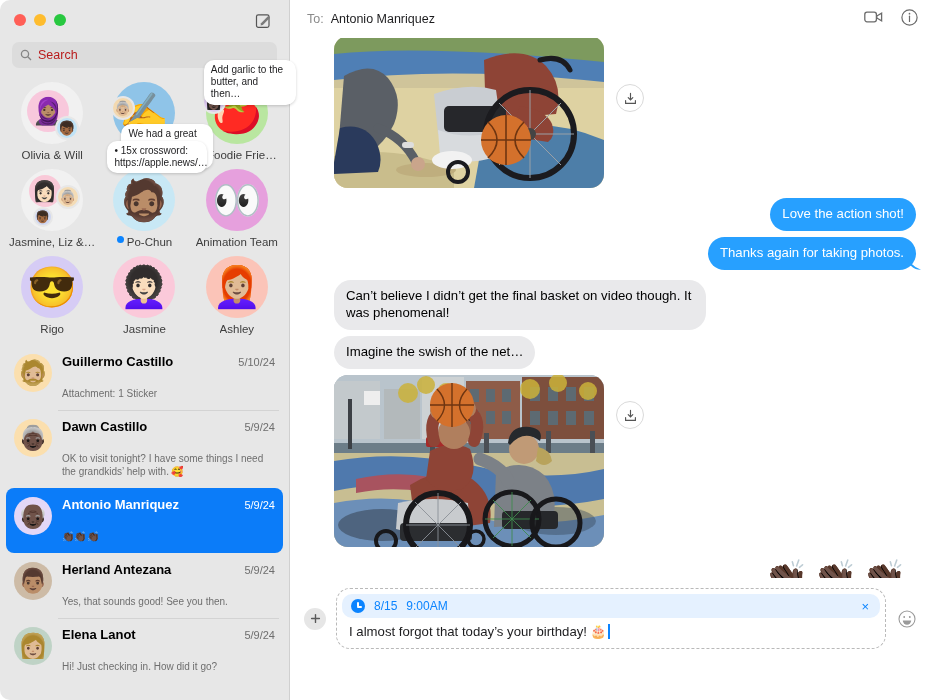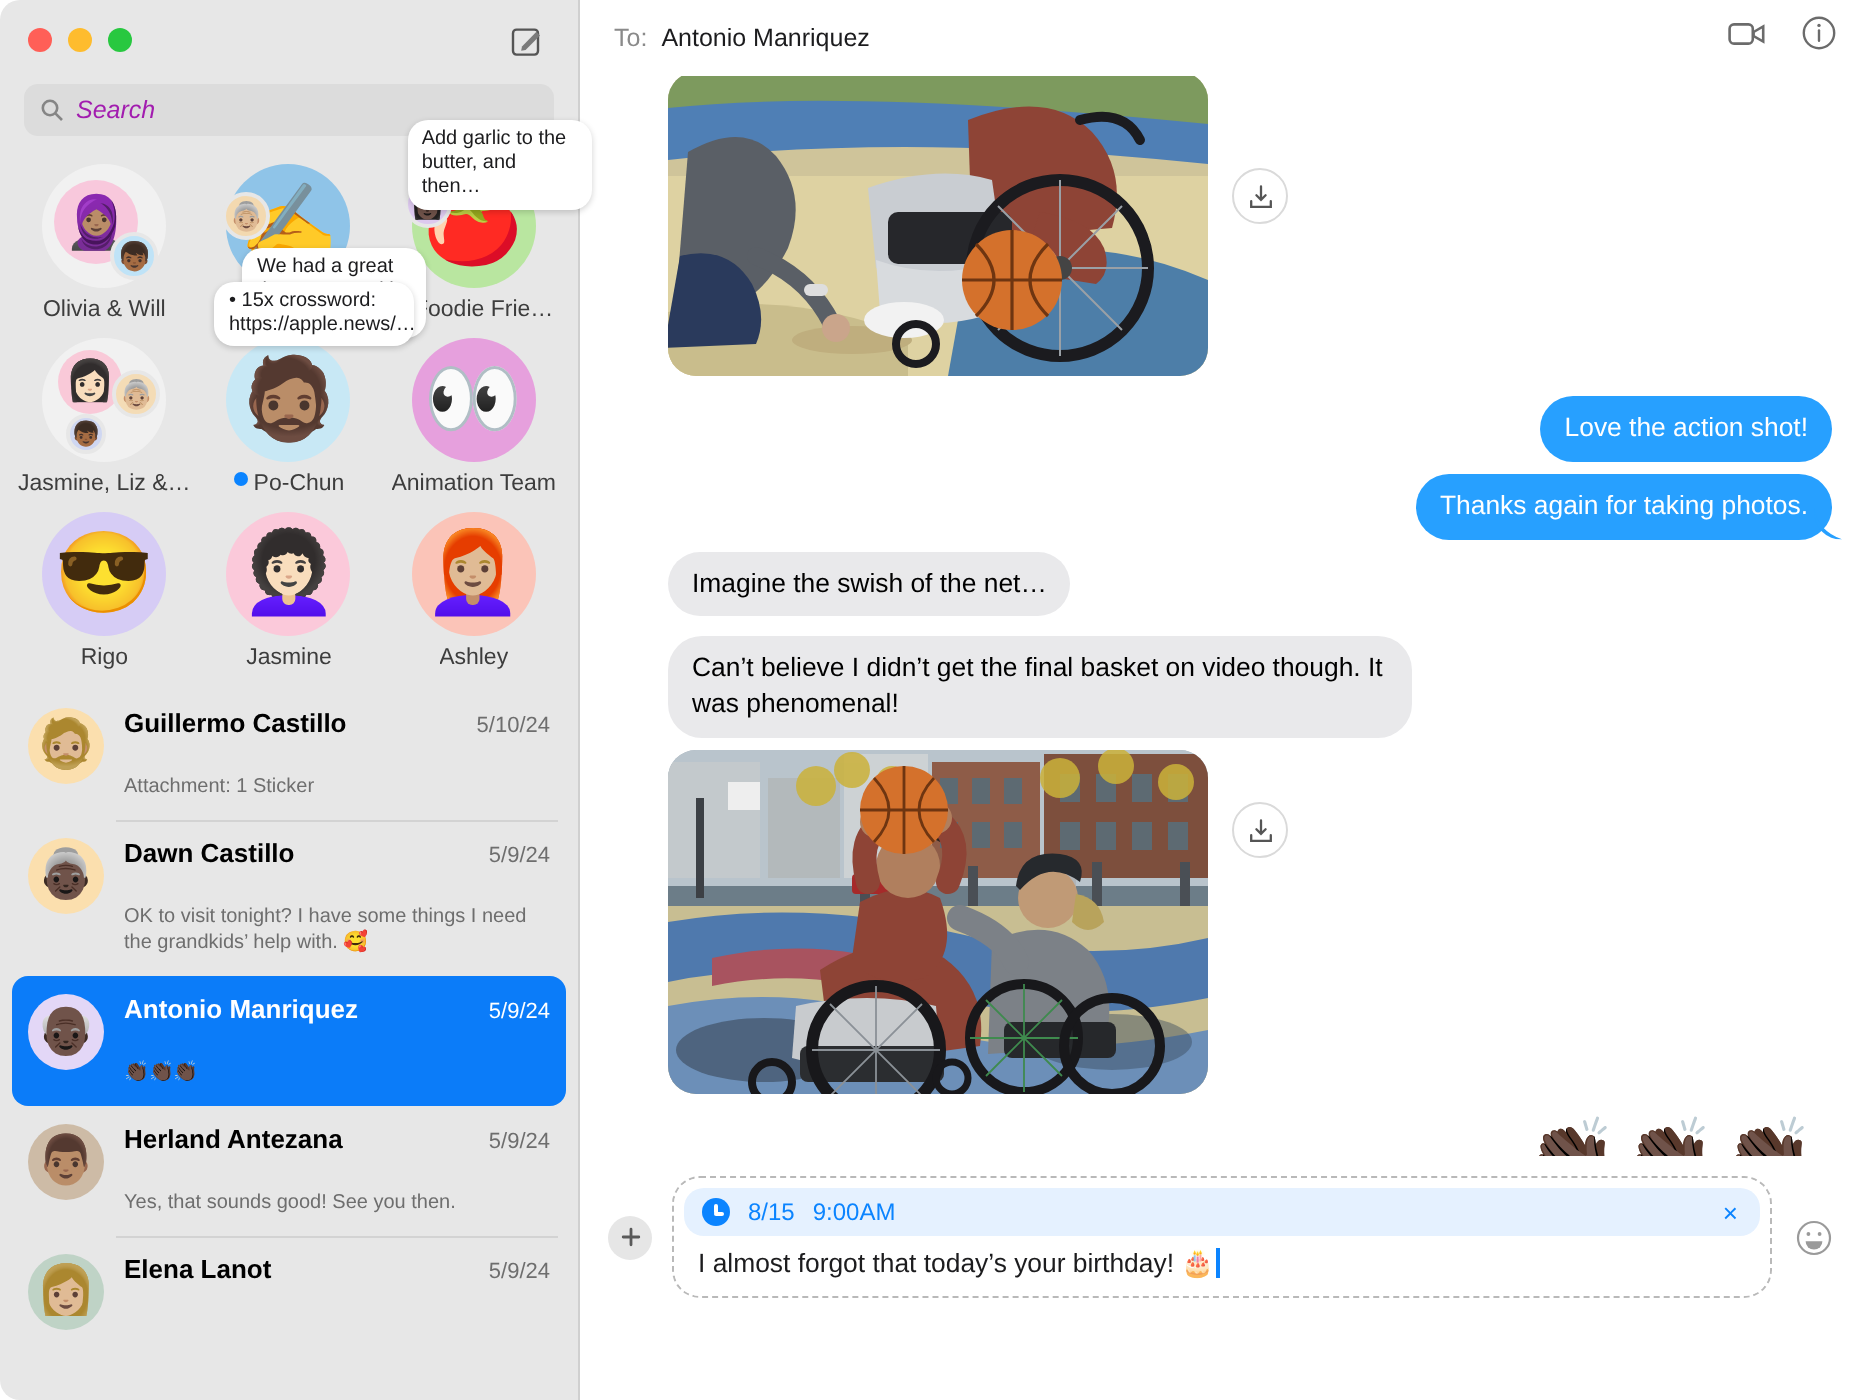--- a/index.html
+++ b/index.html
@@ -45,21 +45,21 @@
     color: #555;
   }
   .search-wrap { padding: 2px 12px 10px 12px; flex: 0 0 auto; }
   .search-field {
     height: 26px; border-radius: 7px;
     background: #dcdcdc;
     display: flex; align-items: center;
     padding: 0 8px; gap: 6px;
   }
   .search-field .ph {
-    font-size: 12.5px; color: #a21caf; font-style: italic;
+    font-size: 12.5px; color: #b91c1c;
   }
 
   
   .pinned {
     padding: 4px 6px 10px 6px;
     display: grid;
     grid-template-columns: repeat(3, 1fr);
     row-gap: 8px;
     flex: 0 0 auto;
   }
@@ -464,20 +464,21 @@
         </div>
       </div>
 
       <div class="convo">
         <div class="c-av" style="background:#bfd3c6">👩🏼</div>
         <div class="c-body">
           <div class="c-row1">
             <span class="c-name">Elena Lanot</span>
             <span class="c-date">5/9/24</span>
           </div>
+          <div class="c-prev">Hi! Just checking in. How did it go?</div>
         </div>
       </div>
 
     </div>
   </div>
 
   <div class="main">
 
     <div class="main-header">
       <span class="to-label">To:</span>
@@ -546,26 +547,26 @@
       </div>
 
       <div class="msg-row out" style="margin-top:10px;">
         <div class="bubble out">Love the action shot!</div>
       </div>
 
       <div class="msg-row out">
         <div class="bubble out tail">Thanks again for taking photos.</div>
       </div>
 
+      <div class="msg-row" style="margin-top:10px;">
+        <div class="bubble in" style="max-width:372px;">Can’t believe I didn’t get the final basket on video though. It was phenomenal!</div>
+      </div>
+
       <div class="msg-row">
         <div class="bubble in">Imagine the swish of the net…</div>
-      </div>
-
-      <div class="msg-row" style="margin-top:10px;">
-        <div class="bubble in" style="max-width:372px;">Can’t believe I didn’t get the final basket on video though. It was phenomenal!</div>
       </div>
 
       <div class="msg-row" style="margin-top:4px;">
         <div class="photo tall">
           <svg viewBox="0 0 270 172" preserveAspectRatio="xMidYMid slice">
             <rect width="270" height="172" fill="#a9b4bd"></rect>
             <rect width="270" height="72" fill="#b9c4cc"></rect>
             <rect x="0" y="6" width="46" height="58" fill="#c3c9cc"></rect>
             <rect x="50" y="14" width="36" height="50" fill="#b3b9bb"></rect>
             <rect x="88" y="2" width="42" height="62" fill="#cdd2d4"></rect>

